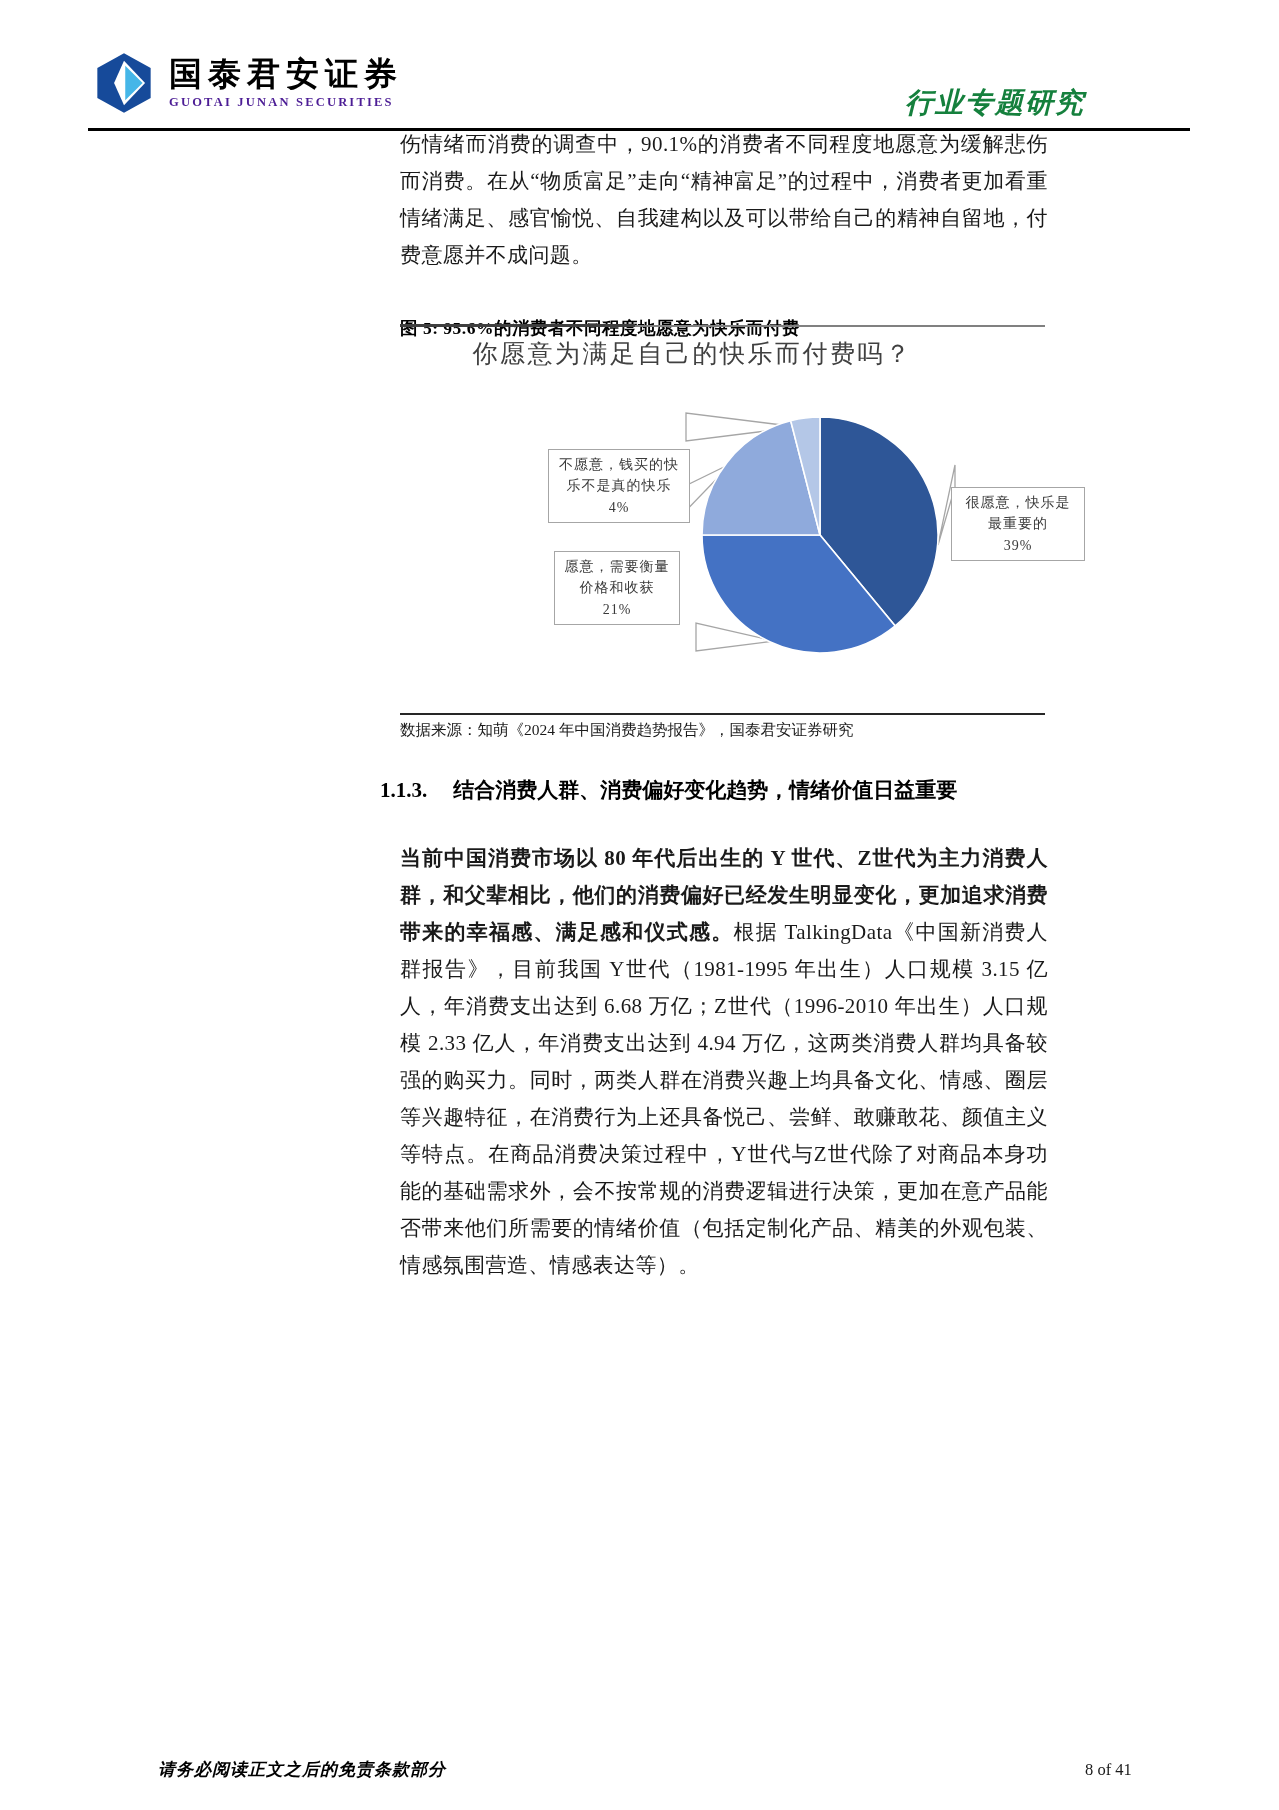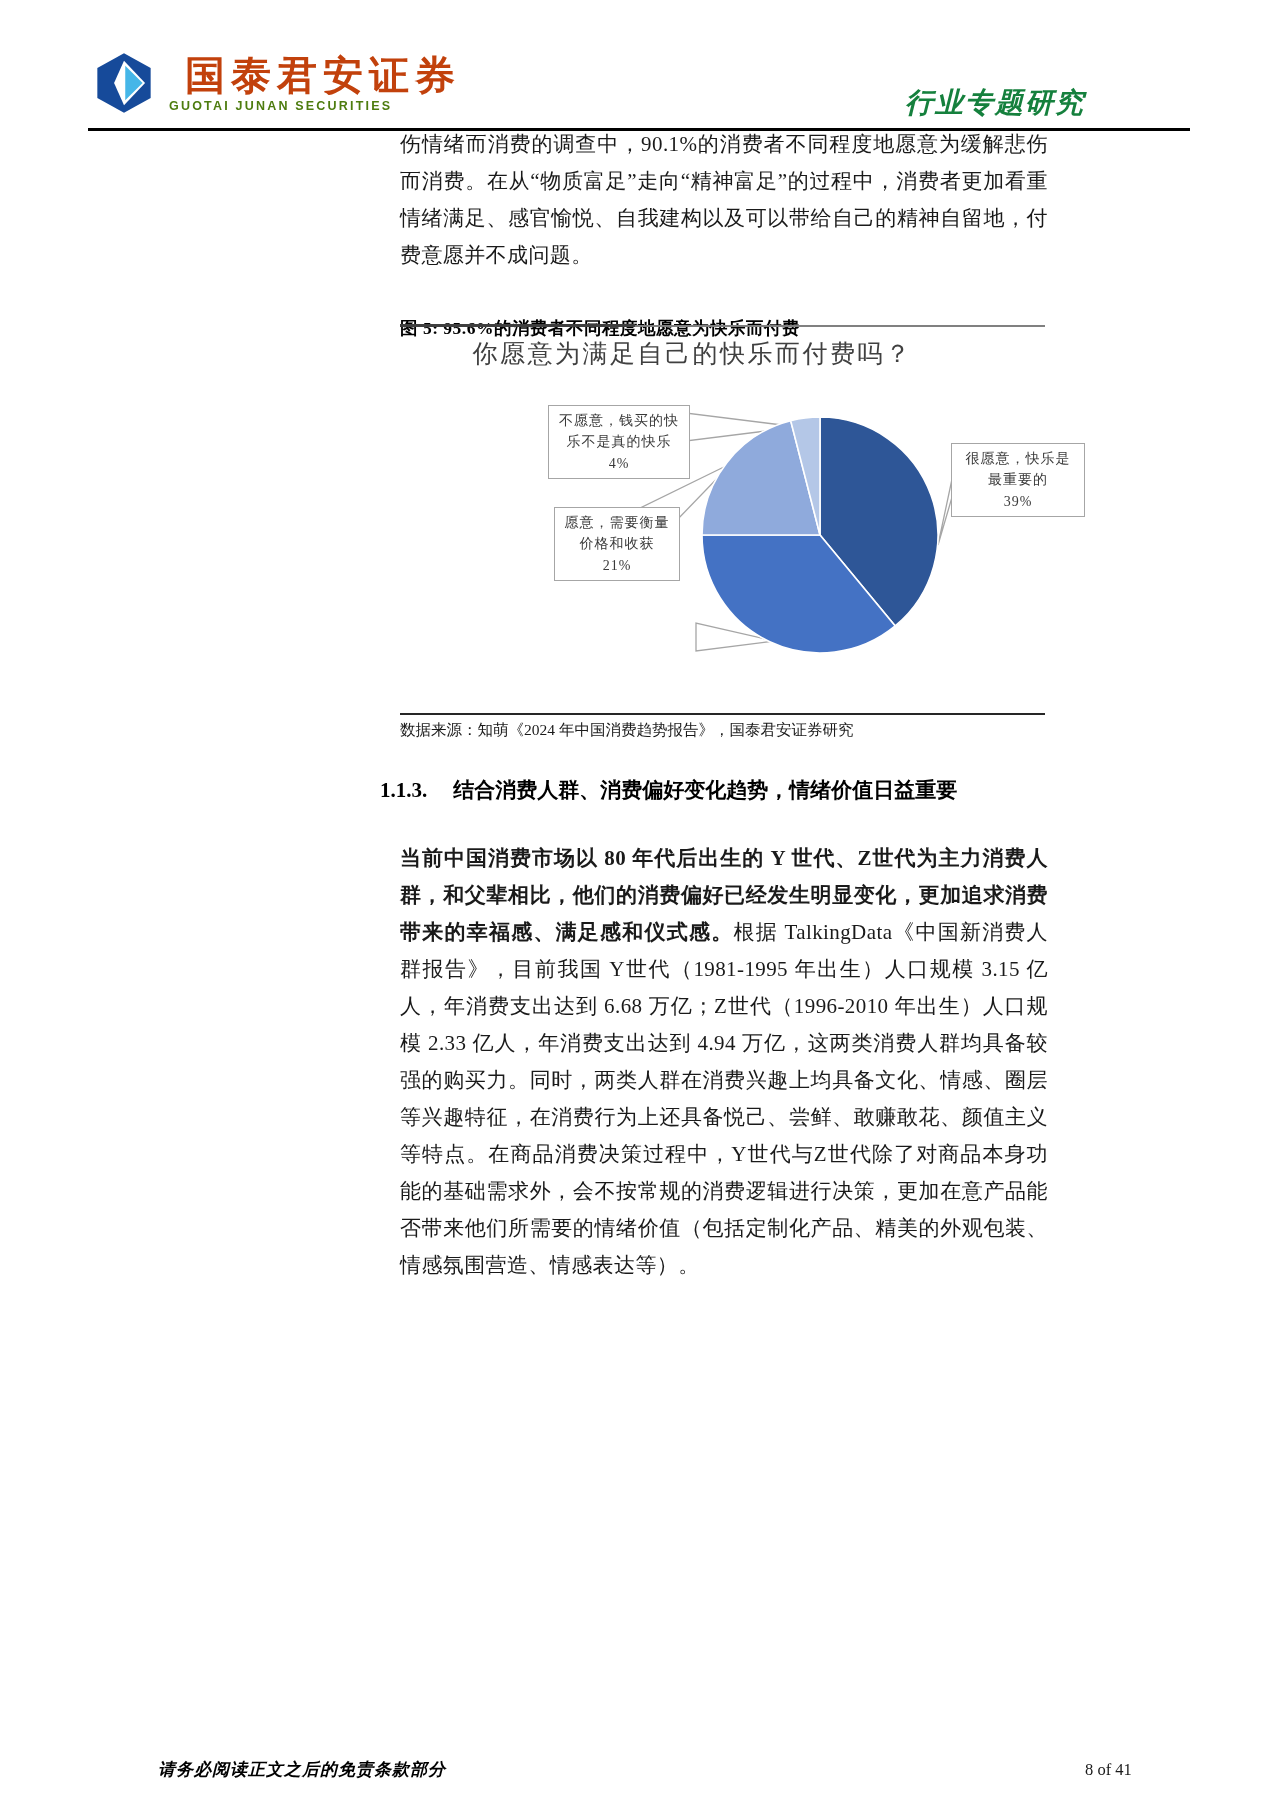--- a/index.html
+++ b/index.html
@@ -9,37 +9,37 @@
     height:1810px;
     background:#ffffff;
     font-family:"Liberation Serif", serif;
     color:#1a1a1a;
     overflow:hidden;
   }
   
   #logo{position:absolute;left:93px;top:52px;display:flex;align-items:center;}
   #logo-icon-wrap{width:62px;height:62px;margin-right:14px;}
   #logo-text{display:flex;flex-direction:column;}
-  #logo-cn{font-size:40px;font-weight:bold;color:#c2410c;letter-spacing:6px;line-height:1.1;font-family:"Liberation Sans",sans-serif;margin-left:16px;}
-  #logo-en{font-size:12.5px;font-weight:bold;color:#4d7c0f;letter-spacing:2.2px;margin-top:2px;font-family:Liberation Sans, sans-serif;}
+  #logo-cn{font-size:33px;font-weight:bold;color:#000000;letter-spacing:6px;line-height:1.1;font-family:"Liberation Sans",sans-serif;}
+  #logo-en{font-size:12.5px;font-weight:bold;color:#4c1d95;letter-spacing:2.2px;margin-top:2px;font-family:Liberation Serif, serif;}
   #doc-type{position:absolute;left:905px;top:84px;width:285px;text-align:left;font-size:28px;font-weight:bold;font-style:italic;color:#15803d;letter-spacing:2px;}
   #header-rule{position:absolute;left:88px;top:128px;width:1102px;height:2.5px;background:#000;}
   
   #intro{position:absolute;left:400px;top:126px;width:648px;font-size:21px;line-height:37px;text-align:justify;letter-spacing:0.4px;}
   
   #fig-caption{position:absolute;left:400px;top:292px;width:648px;font-size:17.5px;font-weight:bold;color:#000;letter-spacing:0.5px;margin-top:24px;}
   #caption-rule{position:absolute;left:400px;top:325px;width:645px;height:2px;background:#808080;}
   #caption-rule-dark{position:absolute;left:400px;top:324px;width:235px;height:3px;background:#3f3f3f;}
   #chart-area{position:absolute;left:400px;top:285px;width:645px;height:428px;}
   #chart-title{position:absolute;left:0;top:52px;width:585px;text-align:center;font-size:25px;color:#404040;letter-spacing:2.5px;}
   #pie-svg{position:absolute;left:0;top:0;width:645px;height:428px;}
   .pie-callout{
     position:absolute;background:#fff;border:1px solid #a6a6a6;box-sizing:border-box;
     text-align:center;font-size:14px;line-height:1.52;color:#3a3a3a;
-    padding:4px 2px;white-space:pre-line;letter-spacing:1px;
+    padding:4px 2px;white-space:pre-line;letter-spacing:1px;margin-top:44px;
   }
   #callout-4{left:148px;top:120px;width:142px;}
   #callout-21{left:154px;top:222px;width:126px;}
   #callout-36{left:174px;top:326px;width:126px;}
   #callout-39{left:551px;top:158px;width:134px;}
   #source-rule{position:absolute;left:400px;top:713px;width:645px;height:2px;background:#262626;}
   #fig-source{position:absolute;left:400px;top:720px;width:648px;font-size:15.5px;color:#1a1a1a;}
   
   #section-heading{position:absolute;left:380px;top:776px;width:648px;font-size:21px;font-weight:bold;color:#000;}
   #section-heading .sec-num{margin-right:26px;}

